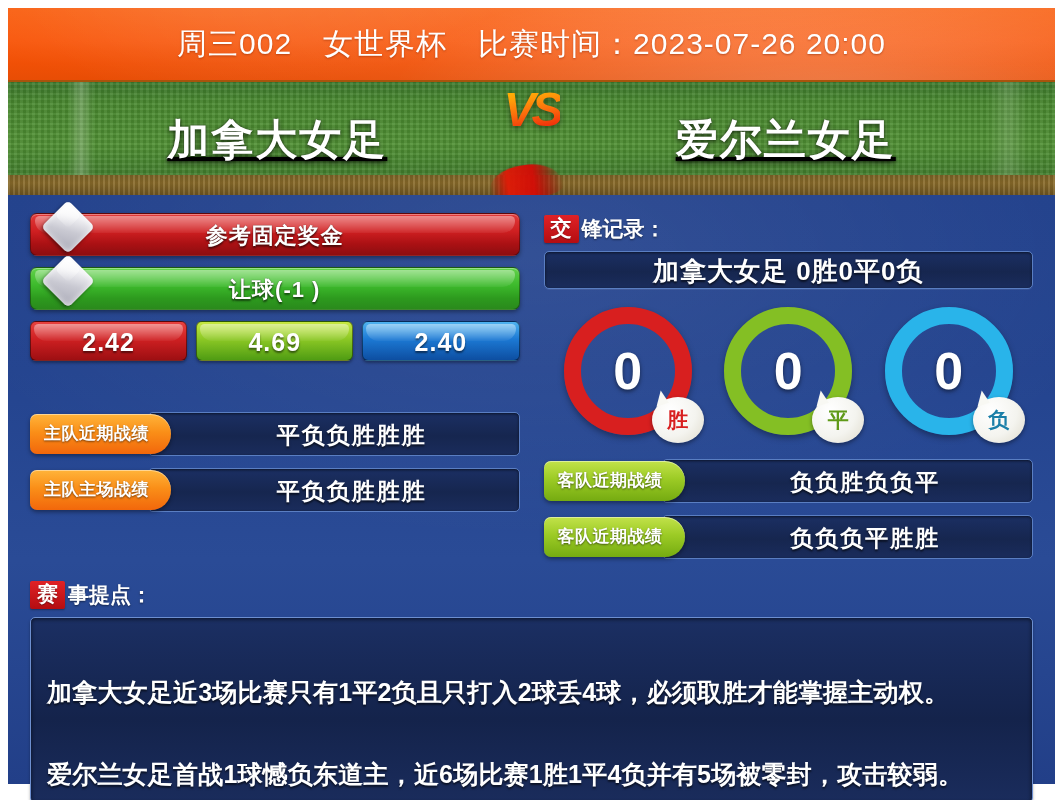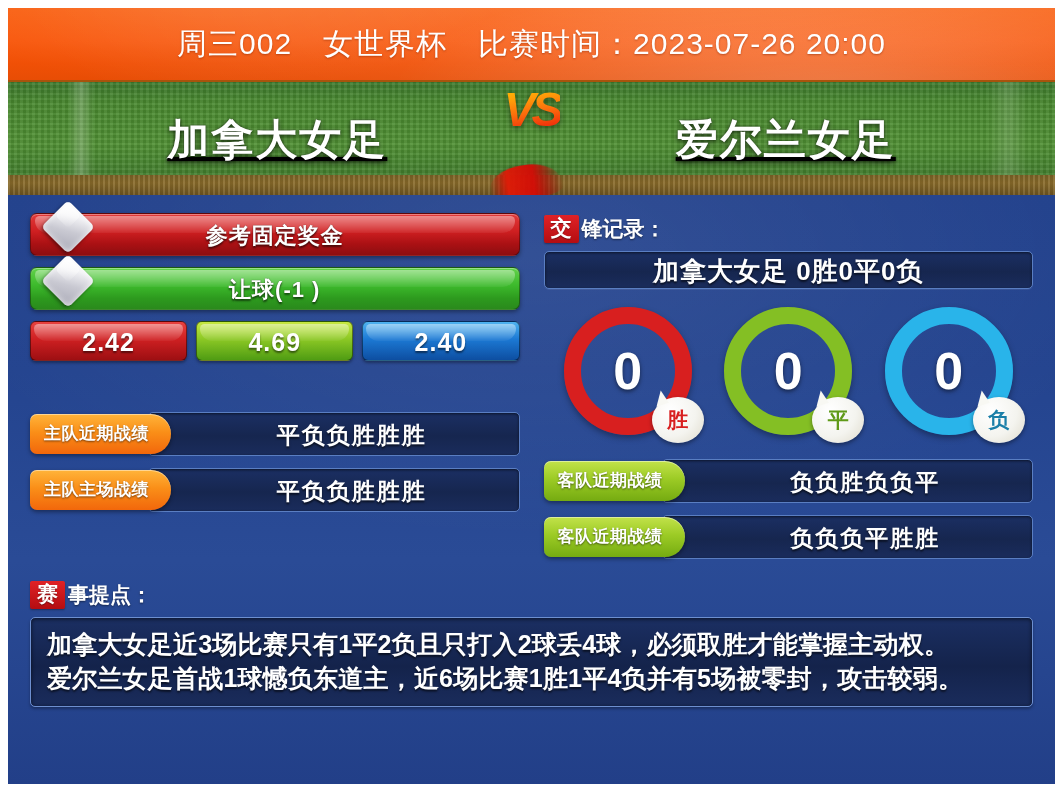--- a/index.html
+++ b/index.html
@@ -311,20 +311,21 @@
     border: 1px solid #6d8fd0;
     box-shadow: inset 0 1px 4px rgba(0,0,0,.65), 0 2px 3px rgba(0,0,0,.3);
     padding: 9px 16px 11px 16px;
   }
   .tips-line {
     color: #ffffff; font-size: 25px; font-weight: bold;
     line-height: 1.36;
     letter-spacing: .2px;
     text-shadow: 0 2px 2px rgba(0,0,0,.6);
     white-space: nowrap;
+    margin-top: 48px;
   }
 </style>
 </head>
 <body>
 
 <div id="app">
 
   <div class="header-bar">
     <div class="header-title">周三002　女世界杯　比赛时间：2023-07-26 20:00</div>
   </div>

